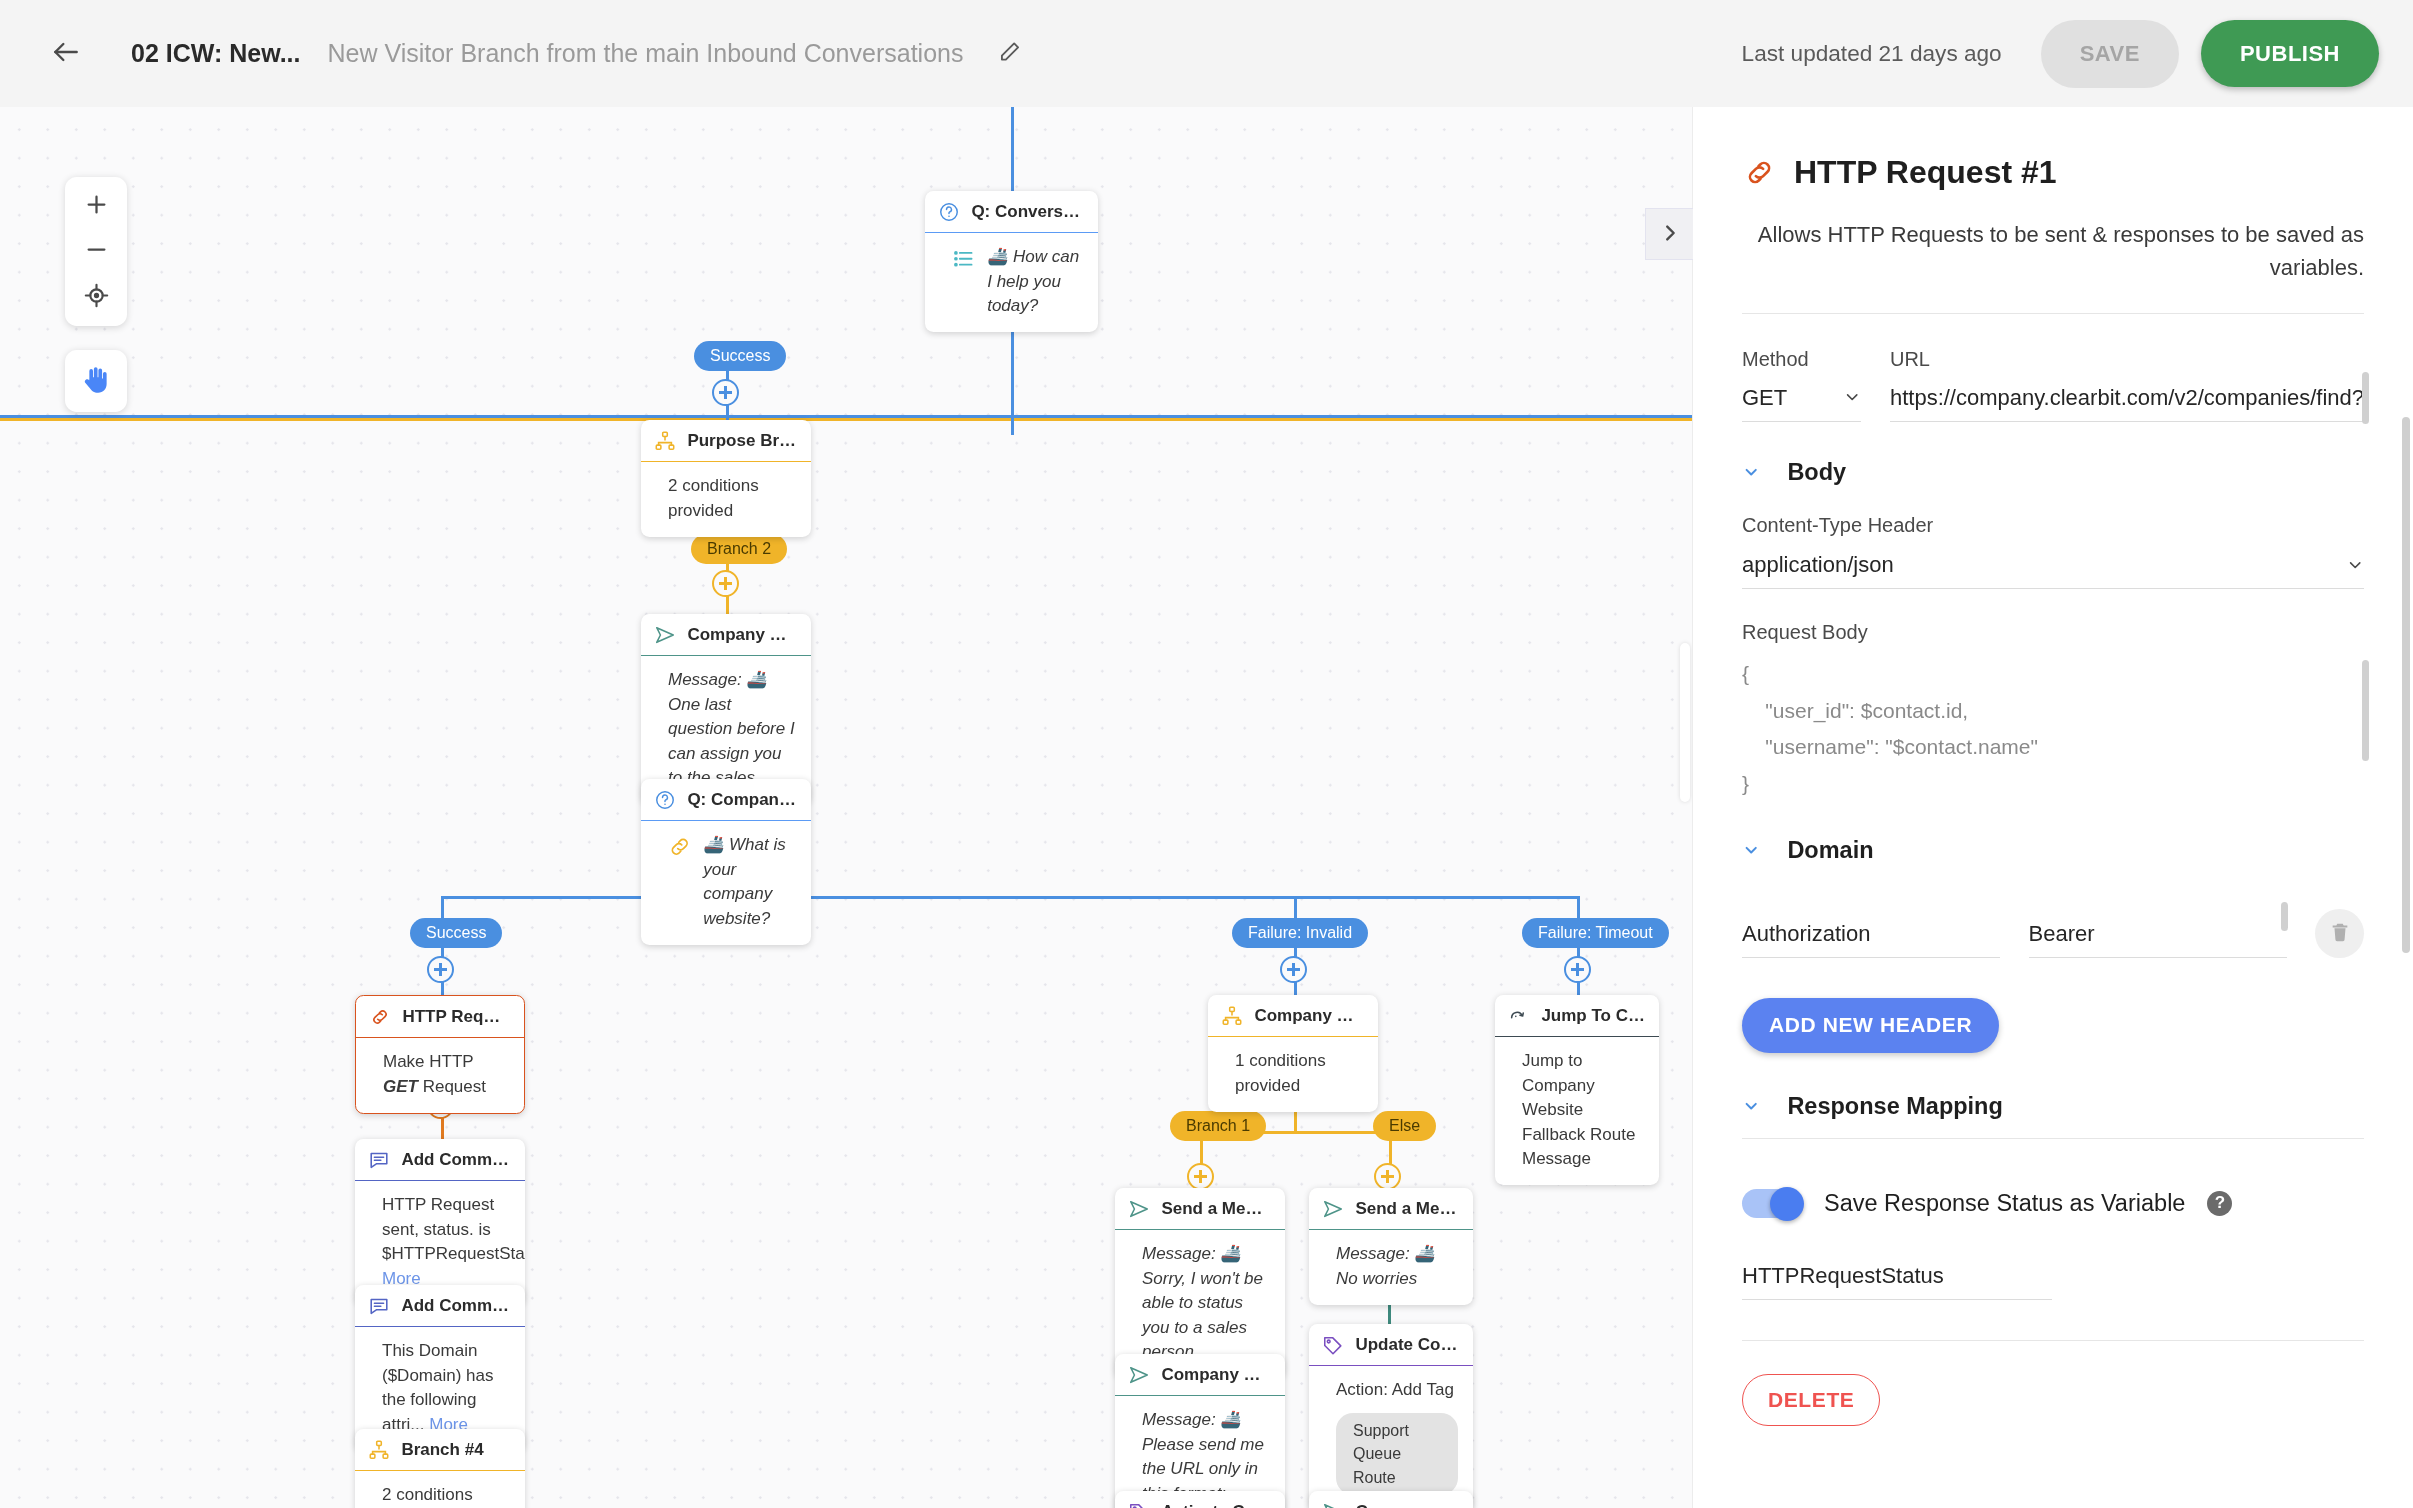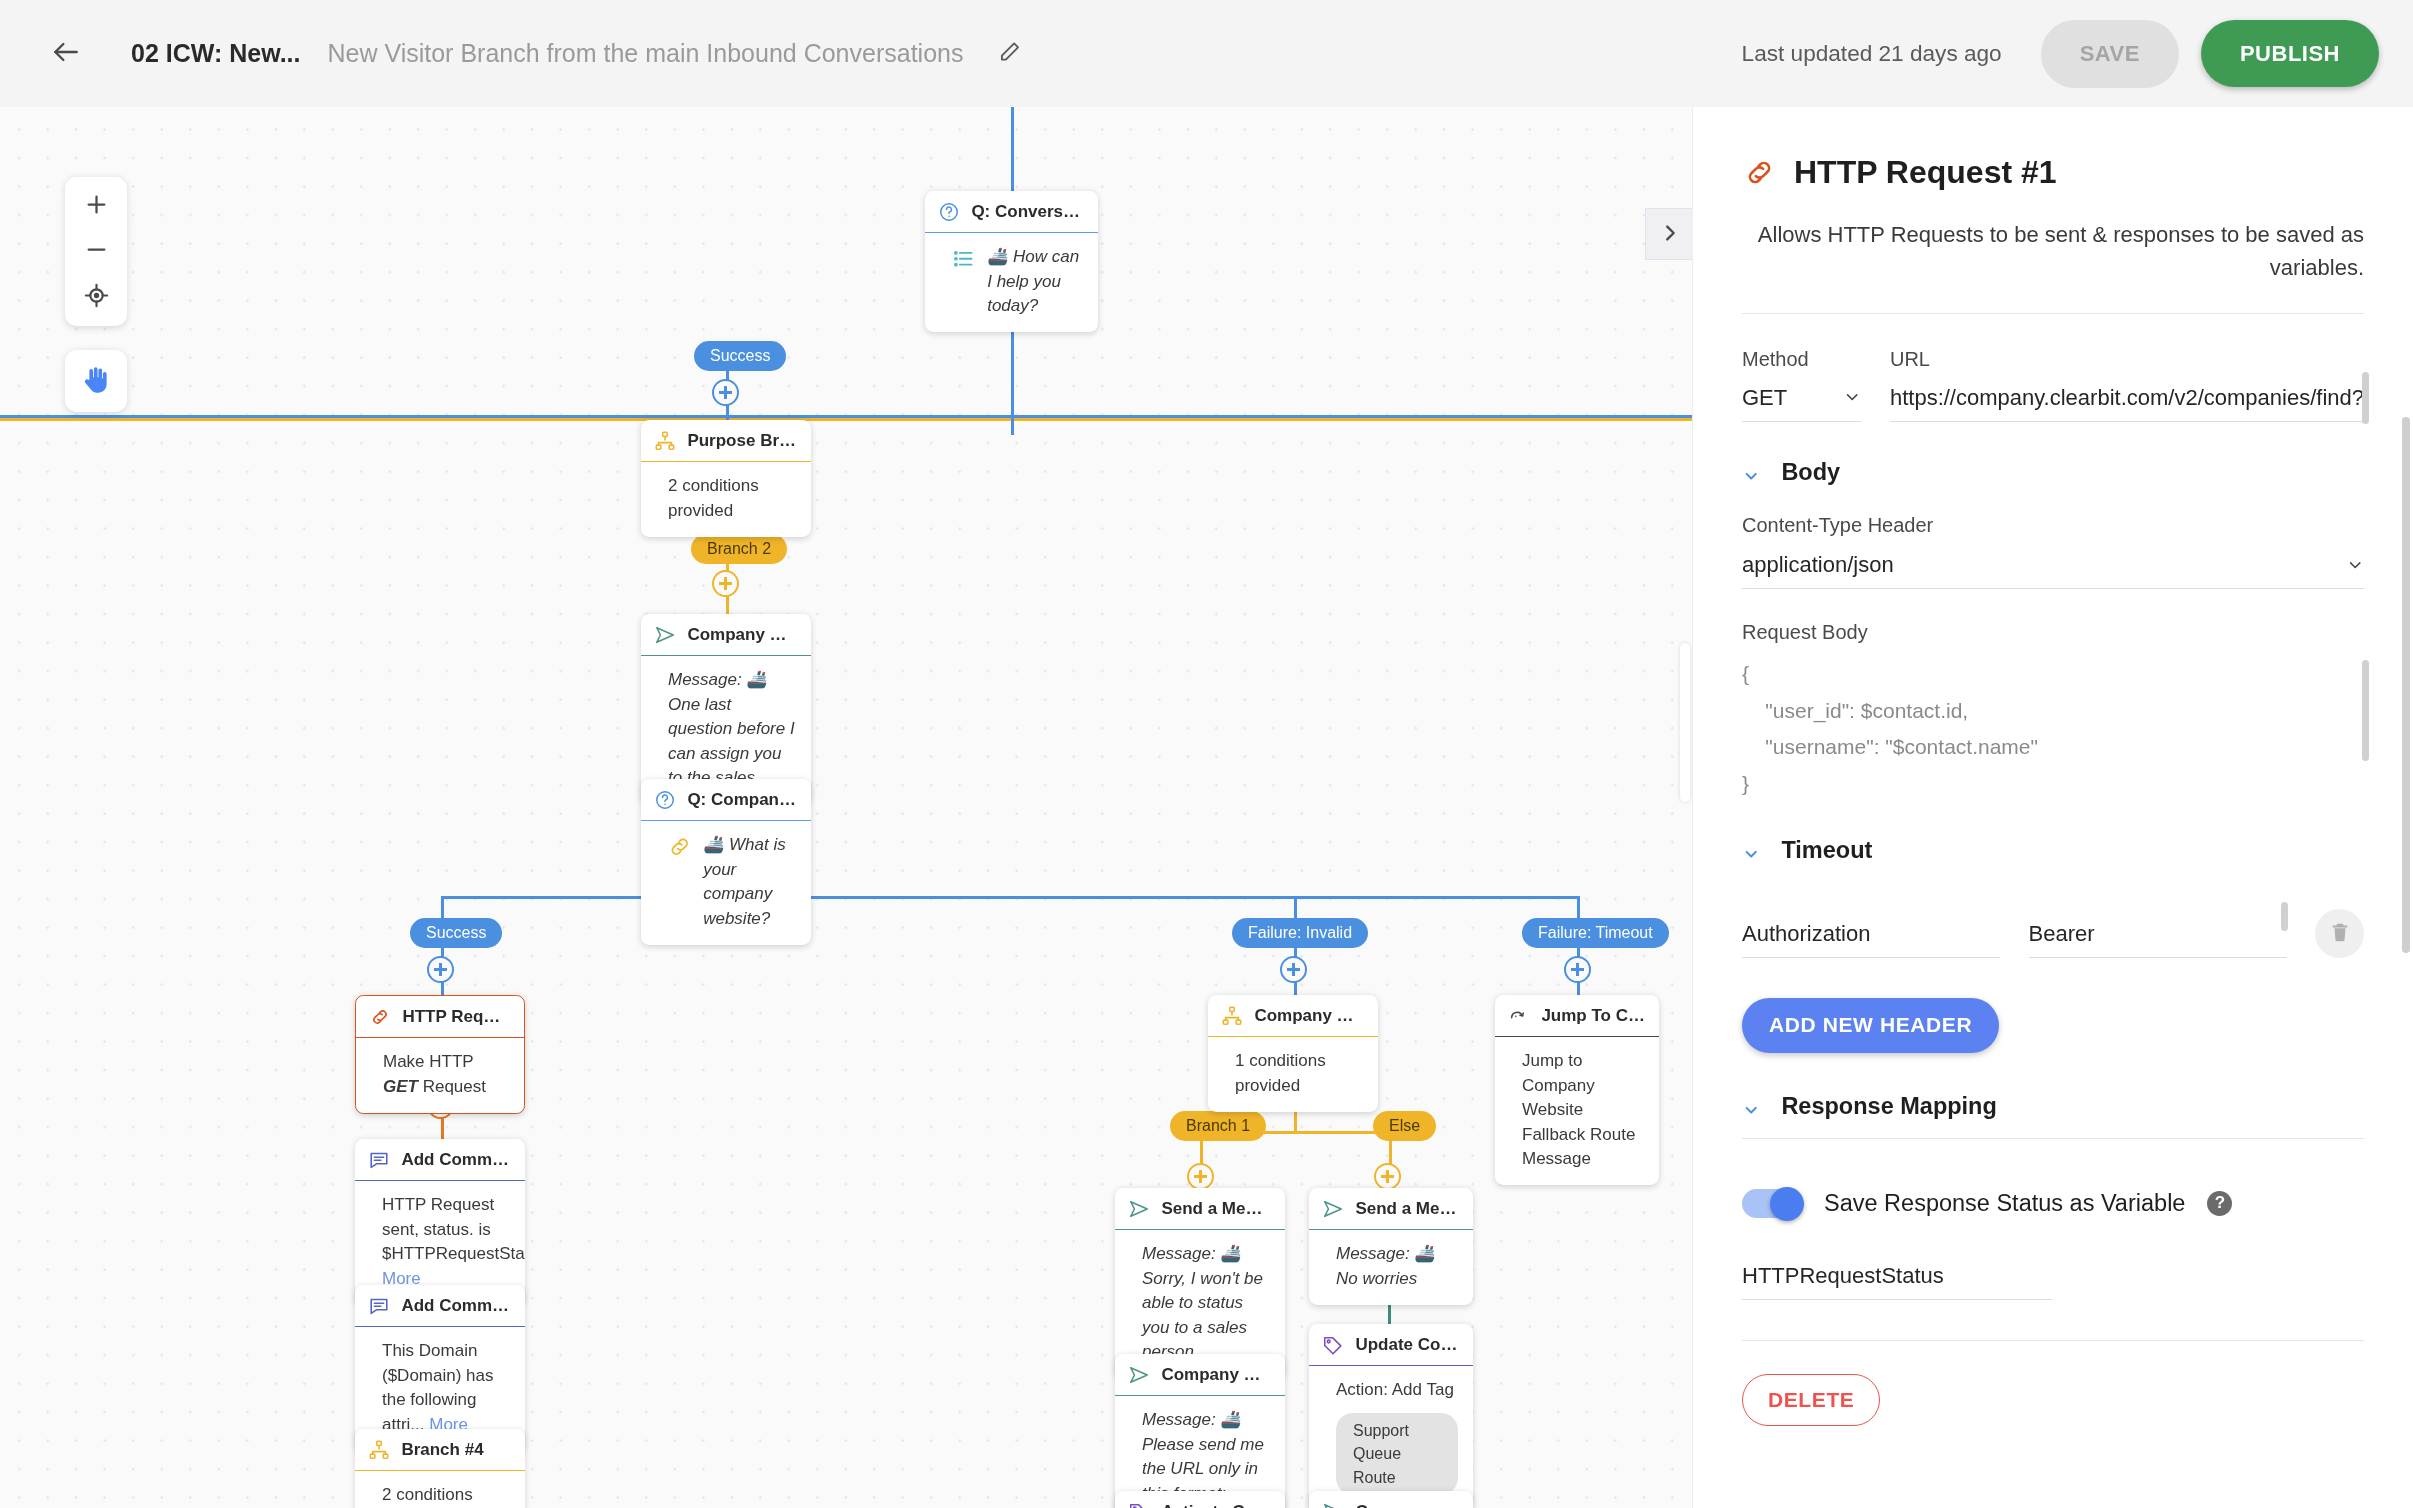--- a/index.html
+++ b/index.html
@@ -174,21 +174,21 @@
   #panel-title-row .picon{width:35px;height:35px;}
   #panel-title-row .picon svg{width:35px;height:35px;}
   #panel-title{font-size:32px;font-weight:bold;color:#1f1f1f;}
   #panel-desc{font-size:22px;color:#3a3a3a;line-height:1.5;margin-top:27px;text-align:right;}
   .divider{height:0.8px;background:#e6e6e6;margin:28.5px 0 0 0;}
   .fld-label{font-size:20px;color:#4a4a4a;}
   .underline-input{
     border-bottom:0.8px solid #dcdcdc;padding-bottom:10px;font-size:22px;color:#262626;
     white-space:nowrap;overflow:hidden;cursor:text;
   }
-  .sec-head{display:flex;align-items:flex-end;gap:21px;margin-top:37px;cursor:pointer;}
+  .sec-head{display:flex;align-items:center;gap:27px;margin-top:37px;cursor:pointer;}
   .sec-head .sec-title{font-size:23.5px;font-weight:bold;color:#1f1f1f;}
   .chev-svg{width:18.4px;height:18.4px;display:block;}
   .code-area{
     font-size:21px;color:#8a8a8a;line-height:1.75;white-space:pre;
     padding-top:11.7px;position:relative;
   }
   .vscroll{position:absolute;right:0;width:7.5px;border-radius:5px;background:#d0d0d0;}
   #add-header-btn{
     background:#5b82f0;color:#fff;font-size:21px;font-weight:bold;letter-spacing:0.6px;
     padding:0 27px;height:55px;border-radius:28.5px;border:none;cursor:pointer;
@@ -657,21 +657,21 @@
 }</div>
     <div class="vscroll" style="top:39px;height:101px;right:-5px;"></div>
   </div>
 
   <div class="sec-head" style="margin-top:34px;">
     <span>
       <svg class="chev-svg" viewBox="0 0 24 24" fill="none" stroke="#4a8fe0" stroke-width="2.6" stroke-linecap="round" stroke-linejoin="round">
           <path d="M6 9l6 6 6-6"></path>
         </svg>
     </span>
-    <span class="sec-title">Timeout</span>
+    <span class="sec-title">Domain</span>
   </div>
 
   <div class="hdr-row">
     <div class="hcell">
       <div class="underline-input">Authorization</div>
     </div>
     <div class="hcell" style="position:relative;">
       <div class="underline-input">Bearer</div>
       <div class="vscroll" style="top:-18.4px;height:28.5px;right:-1.7px;"></div>
     </div>

